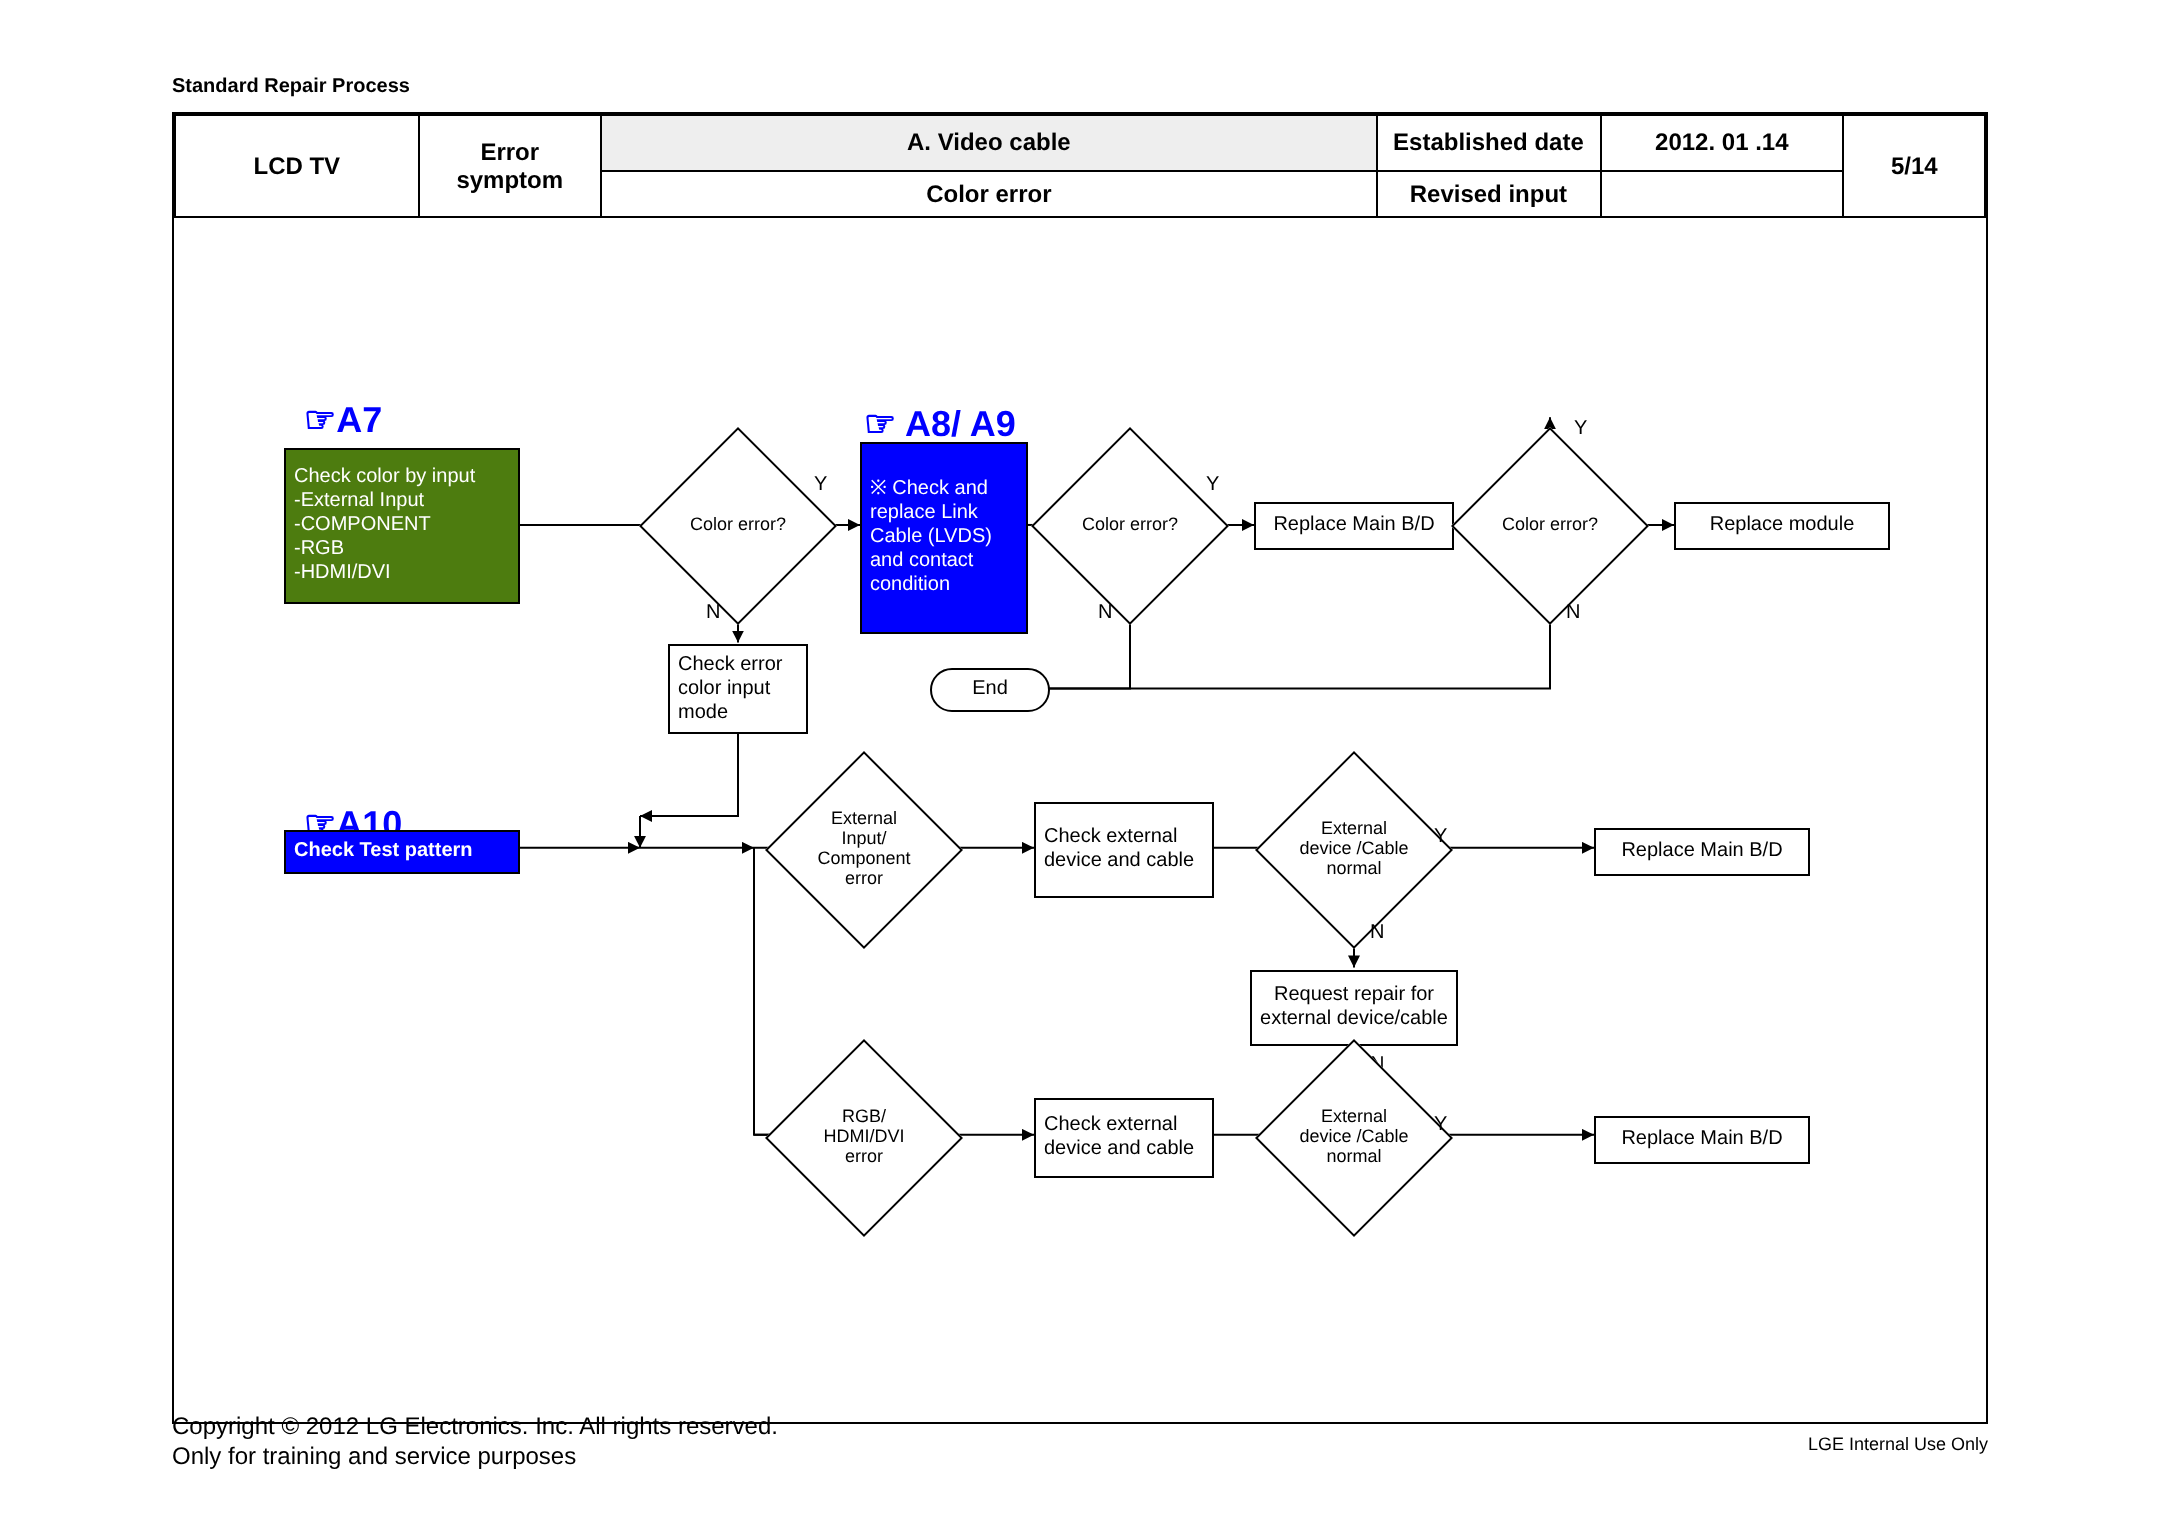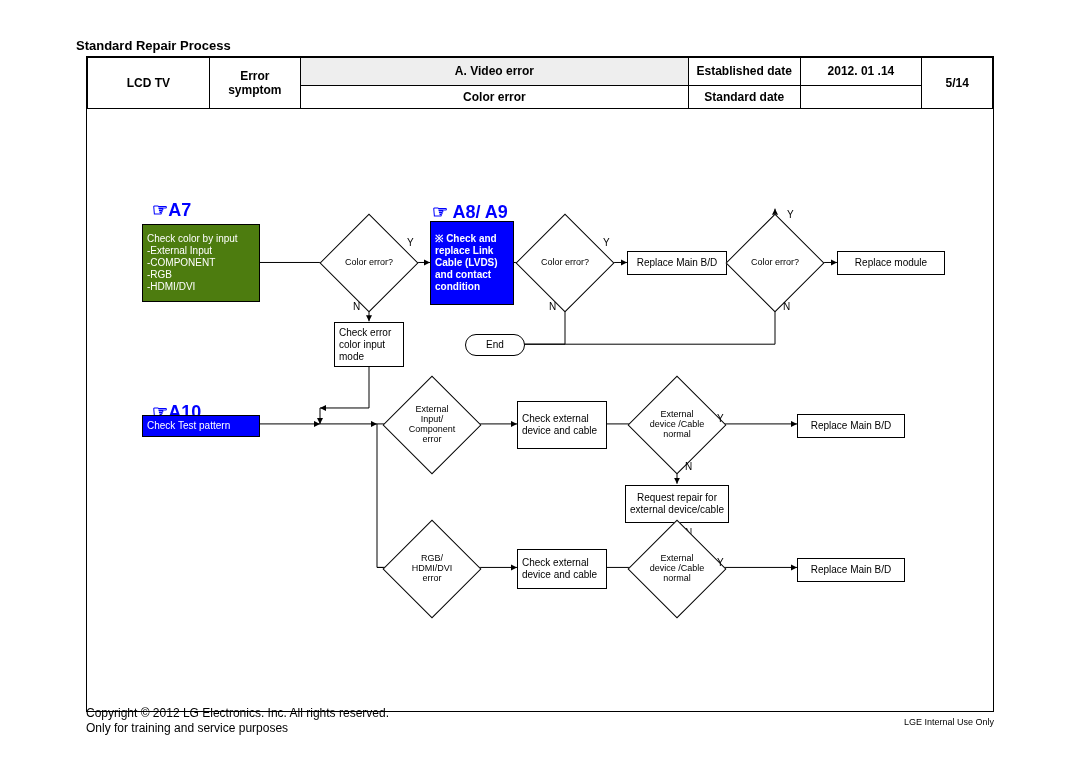--- a/index.html
+++ b/index.html
@@ -1,28 +1,28 @@
 <!DOCTYPE html>
 <html><head>
 <meta charset="utf-8">
 <style>
   html,body{margin:0;padding:0;font-family:Arial,Helvetica,sans-serif;background:#fff;color:#000}
   .page{position:relative;width:1080px;height:763px;box-sizing:border-box}
-  .doc-title{position:absolute;left:76px;top:38px;font-size:13px;font-weight:bold}
+  .doc-title{position:absolute;left:86px;top:38px;font-size:10px;font-weight:bold}
   .outer{position:absolute;left:86px;top:56px;width:908px;height:656px;border:1px solid #000;box-sizing:border-box}
   .header-table{width:100%;border-collapse:collapse}
   .header-table td{border:1px solid #000;font-size:12px;text-align:center;padding:0 4px;vertical-align:middle}
   .hdr-lcd{font-weight:bold;font-size:17px;height:50px}
   .hdr-small{font-weight:bold}
   .hdr-big{font-weight:bold;font-size:18px;background:#eeeeee}
   .flow{position:absolute;left:0;top:52px;right:0;bottom:20px}
   
   .rect{position:absolute;border:1px solid #000;font-size:10px;line-height:1.2;padding:4px;box-sizing:border-box;text-align:left;display:flex;align-items:center;justify-content:flex-start}
   .proc{background:#fff}
-  .blue{background:#0000ff;color:#fff;font-weight:normal}
+  .blue{background:#0000ff;color:#fff;font-weight:bold}
   .start{background:#4d7c0f;color:#fff;text-align:left;justify-content:flex-start}
   .end{border-radius:12px;background:#fff;font-weight:normal;justify-content:center}
   .diamond{position:absolute;width:70px;height:70px;}
   .diamond .shape{position:absolute;inset:0;border:1px solid #000;background:#fff;transform:rotate(45deg);transform-origin:center;}
   .diamond .lbl{position:absolute;inset:0;display:flex;align-items:center;justify-content:center;text-align:center;font-size:9px;font-weight:normal;line-height:1.1;padding:6px;box-sizing:border-box}
   .section-label{position:absolute;color:#0000ff;font-weight:bold;font-size:18px}
   .yn{position:absolute;font-size:10px}
   svg.lines{position:absolute;left:0;top:0;width:100%;height:100%;pointer-events:none}
   .footer-left{position:absolute;left:86px;bottom:28px;font-size:12px;line-height:1.2}
   .footer-right{position:absolute;right:86px;bottom:36px;font-size:9px}
@@ -33,28 +33,28 @@
 <div class="page">
   <div class="doc-title">Standard Repair Process</div>
 
   <div class="outer">
 
     <table class="header-table">
       <tbody>
           <tr>
         <td rowspan="2" class="hdr-lcd" style="width:110px">LCD  TV</td>
         <td rowspan="2" class="hdr-small" style="width:80px">Error symptom</td>
-        <td class="hdr-big" style="width:370px;height:26px">A. Video error</td>
+        <td class="hdr-big" style="width:370px;height:26px">A. Video cable</td>
         <td class="hdr-small" style="width:100px">Established date</td>
         <td class="hdr-small" style="width:110px">2012. 01 .14</td>
         <td rowspan="2" class="hdr-small" style="width:60px">5/14</td>
       </tr>
       <tr>
         <td class="hdr-small" style="height:22px">Color error</td>
-        <td class="hdr-small">Standard date</td>
+        <td class="hdr-small">Revised input</td>
         <td class="hdr-small"></td>
       </tr>
     </tbody>
       </table>
 
     <div class="flow">
 
       <svg class="lines" viewBox="0 0 906 584" preserveAspectRatio="none">
         <defs>
           <marker id="ah" markerWidth="8" markerHeight="8" refX="6" refY="3" orient="auto">
@@ -113,21 +113,21 @@
 -HDMI/DVI</span>
         </div>
 
       <div class="diamond" style="left:247px;top:119px">
         <div class="shape"></div>
           <div class="lbl">Color error?</div>
       </div>
       <span class="yn" style="left:320px;top:128px">Y</span>
       <span class="yn" style="left:266px;top:192px">N</span>
 
-      <div class="rect blue" style="left:343px;top:112px;width:84px;height:84px;font-weight:bold;text-align:left;justify-content:center">
+      <div class="rect blue" style="left:343px;top:112px;width:84px;height:96px;font-weight:normal;text-align:left;justify-content:center">
           <span>※ Check and replace Link Cable (LVDS) and contact condition</span>
         </div>
 
       <div class="diamond" style="left:443px;top:119px">
         <div class="shape"></div>
           <div class="lbl">Color error?</div>
       </div>
       <span class="yn" style="left:516px;top:128px">Y</span>
       <span class="yn" style="left:462px;top:192px">N</span>
 

